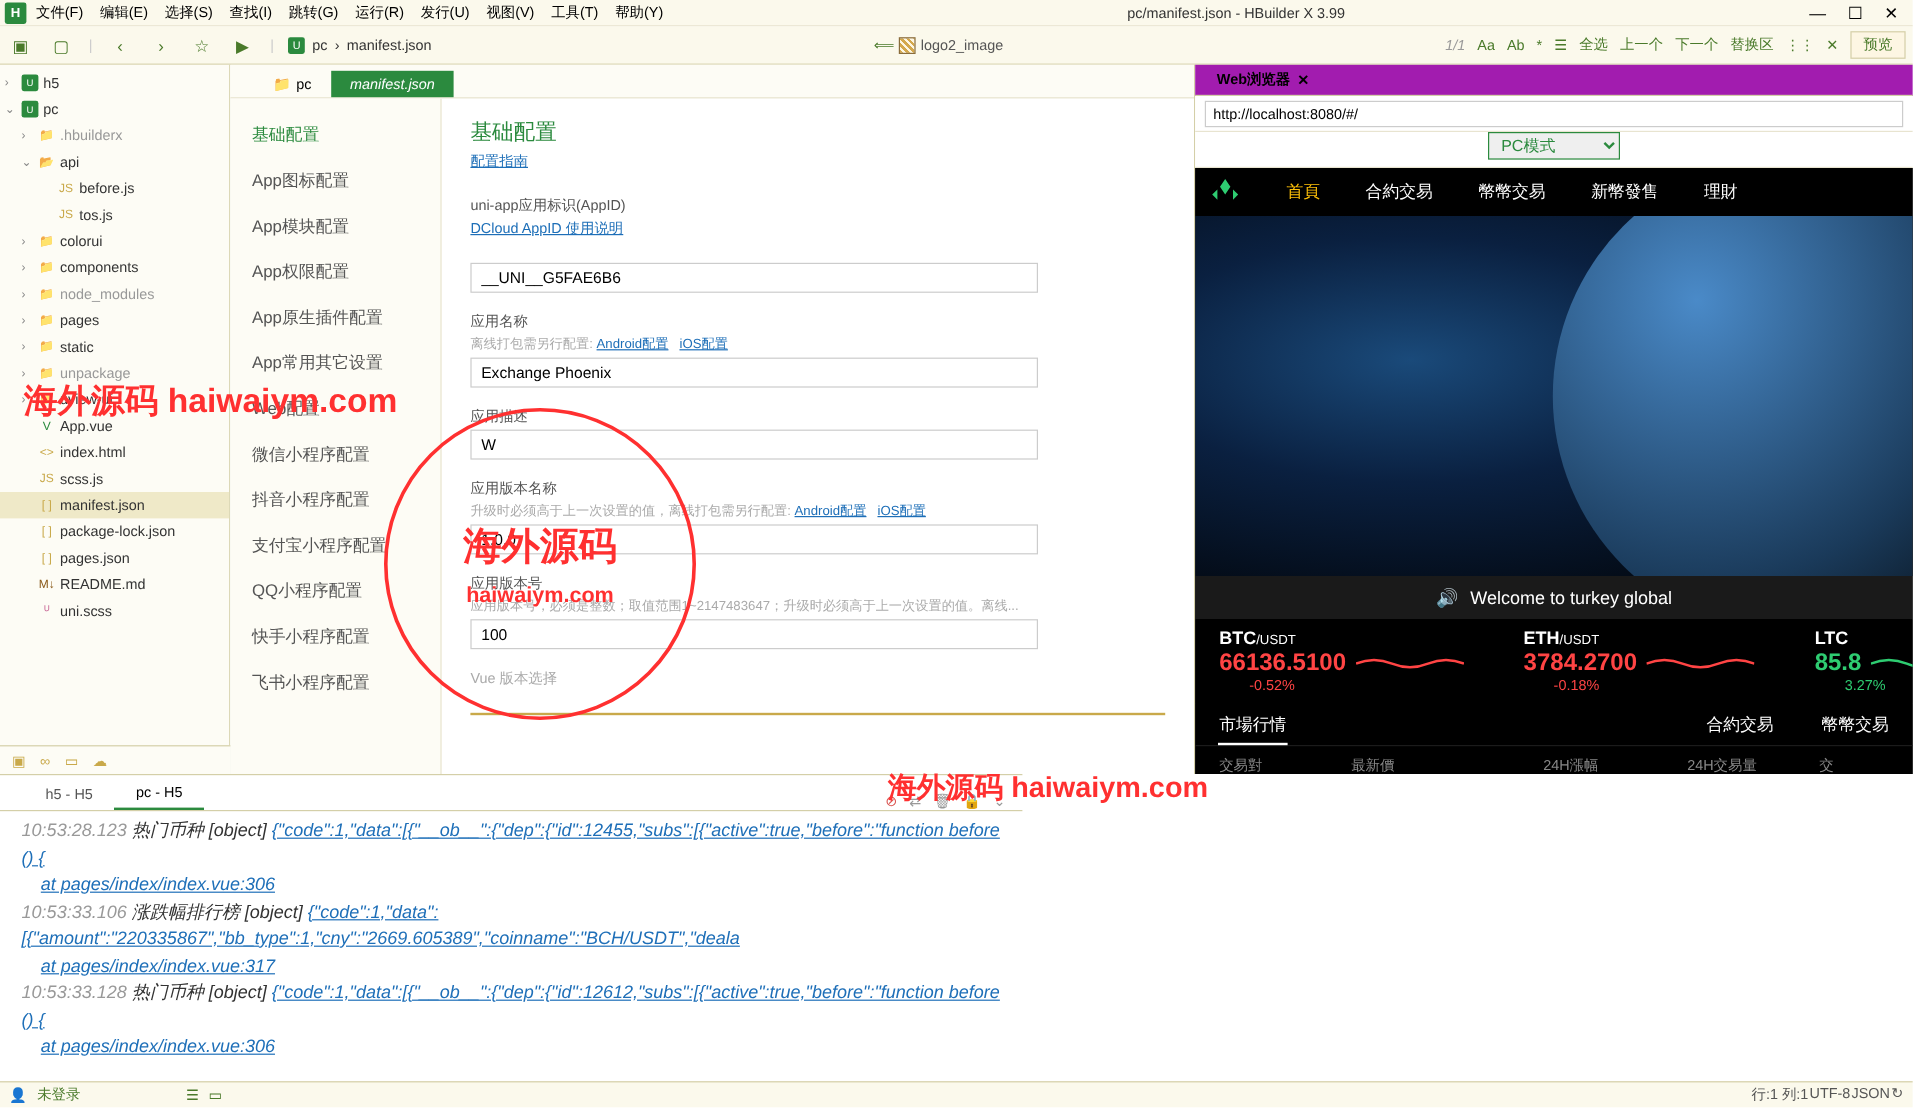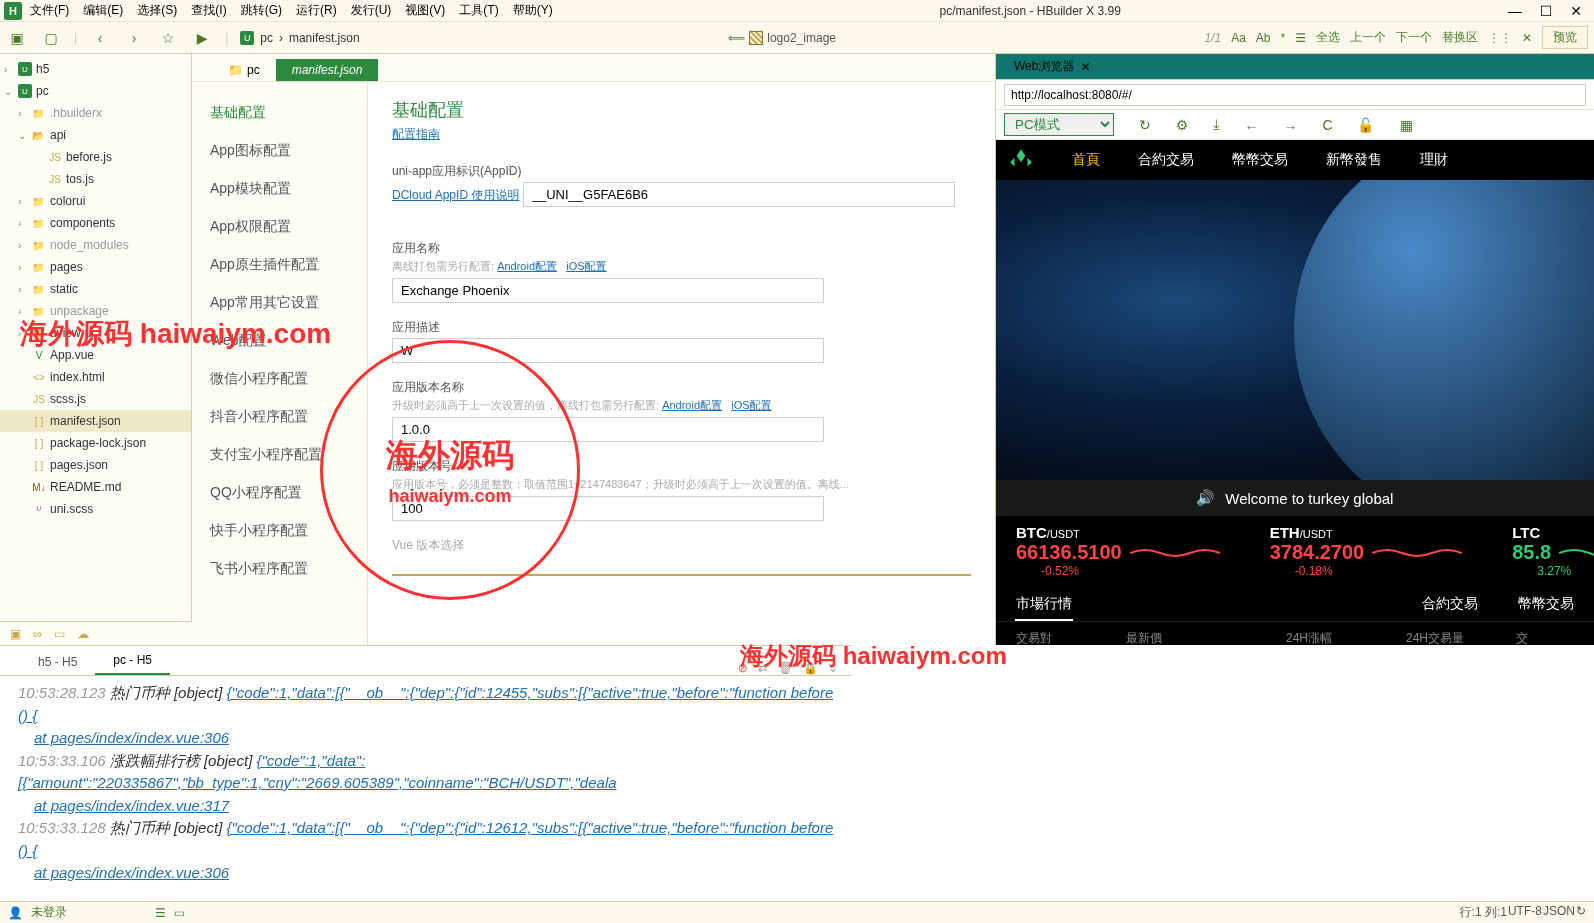--- a/index.html
+++ b/index.html
@@ -62,38 +62,38 @@
 .manifest-nav .mnav-item { padding: 10px 18px; color: #555; font-size: 14px; cursor: pointer; }
 .manifest-nav .mnav-item.active { color: #2b8a3e; font-weight: 500; }
 
 .manifest-content { flex: 1; padding: 16px 24px; overflow-y: auto; position: relative; }
 .manifest-content h2 { color: #2b8a3e; font-size: 18px; font-weight: 500; margin-bottom: 4px; }
 .manifest-content .sublink { color: #1e6fb8; text-decoration: underline; font-size: 12px; margin-bottom: 20px; display: inline-block; }
 .manifest-content .field { margin-bottom: 16px; }
 .manifest-content .field-label { color: #555; margin-bottom: 2px; }
 .manifest-content .field-hint { color: #aaa; font-size: 11px; margin-bottom: 4px; }
 .manifest-content .field-hint a { color: #1e6fb8; text-decoration: underline; }
-.manifest-content .field input { width: 432px; border: 1px solid #ccc; padding: 4px 8px; font-size: 13px; }
+.manifest-content .field input { width: 473px; border: 1px solid #ccc; padding: 4px 8px; font-size: 13px; }
 .manifest-content .bottom-border { border-bottom: 2px solid #c9a94a; margin-top: 20px; }
 
 
 .watermark1 { position: absolute; top: 315px; left: 20px; color: #ff3030; font-size: 28px; font-weight: bold; z-index: 100; pointer-events: none; }
 .watermark2 { position: absolute; top: 640px; left: 740px; color: #ff3030; font-size: 24px; font-weight: bold; z-index: 100; pointer-events: none; }
 .stamp { position: absolute; top: 340px; left: 320px; width: 260px; height: 260px; border: 3px solid #ff3030; border-radius: 50%; z-index: 99; pointer-events: none; display: flex; align-items: center; justify-content: center; flex-direction: column; }
 .stamp .stamp-text { color: #ff3030; font-size: 32px; font-weight: bold; }
 .stamp .stamp-url { color: #ff3030; font-size: 18px; font-weight: bold; margin-top: 8px; }
 
 
 .browser-panel { width: 598px; background: #fff; display: flex; flex-direction: column; }
-.browser-tabbar { height: 26px; background: #0f766e; border-bottom: 1px solid #d4cfa8; display: flex; align-items: center; padding-left: 8px; }
+.browser-tabbar { height: 26px; background: #a21caf; border-bottom: 1px solid #d4cfa8; display: flex; align-items: center; padding-left: 8px; font-weight: bold; }
 .browser-tabbar .btab { padding: 4px 10px; display: flex; align-items: center; gap: 6px; }
 .browser-tabbar .btab .close { cursor: pointer; }
 .browser-url { height: 30px; display: flex; align-items: center; padding: 0 8px; border-bottom: 1px solid #e8e4d0; }
 .browser-url input { flex: 1; border: 1px solid #ccc; padding: 3px 6px; font-size: 12px; }
-.browser-tools { height: 30px; display: flex; align-items: center; gap: 25px; padding: 0 8px; border-bottom: 1px solid #e8e4d0; }
+.browser-tools { height: 30px; display: flex; align-items: center; gap: 25px; padding: 0 8px; border-bottom: 1px solid #e8e4d0; flex-direction: column; }
 .browser-tools select { border: 1px solid #2b8a3e; padding: 2px 6px; color: #2b8a3e; width: 110px; }
 .browser-tools .btool { color: #4a7a2a; cursor: pointer; font-size: 14px; }
 
 .browser-content { flex: 1; background: #000; color: #fff; overflow: hidden; position: relative; }
 .site-nav { height: 40px; background: #000; display: flex; align-items: center; padding: 0 12px; gap: 38px; }
 .site-nav .site-logo { width: 26px; height: 26px; }
 .site-nav span { color: #fff; font-size: 14px; cursor: pointer; }
 .site-nav span.active { color: #ffc107; }
 .site-hero { height: 300px; background: radial-gradient(ellipse at 30% 40%, #1a4a7a 0%, #0a2040 40%, #000 100%); position: relative; overflow: hidden; }
 .site-hero .planet { position: absolute; right: -100px; top: -50px; width: 400px; height: 400px; border-radius: 50%; background: radial-gradient(circle at 30% 30%, #4a8ac8, #1a3a5a 60%, #000); }

